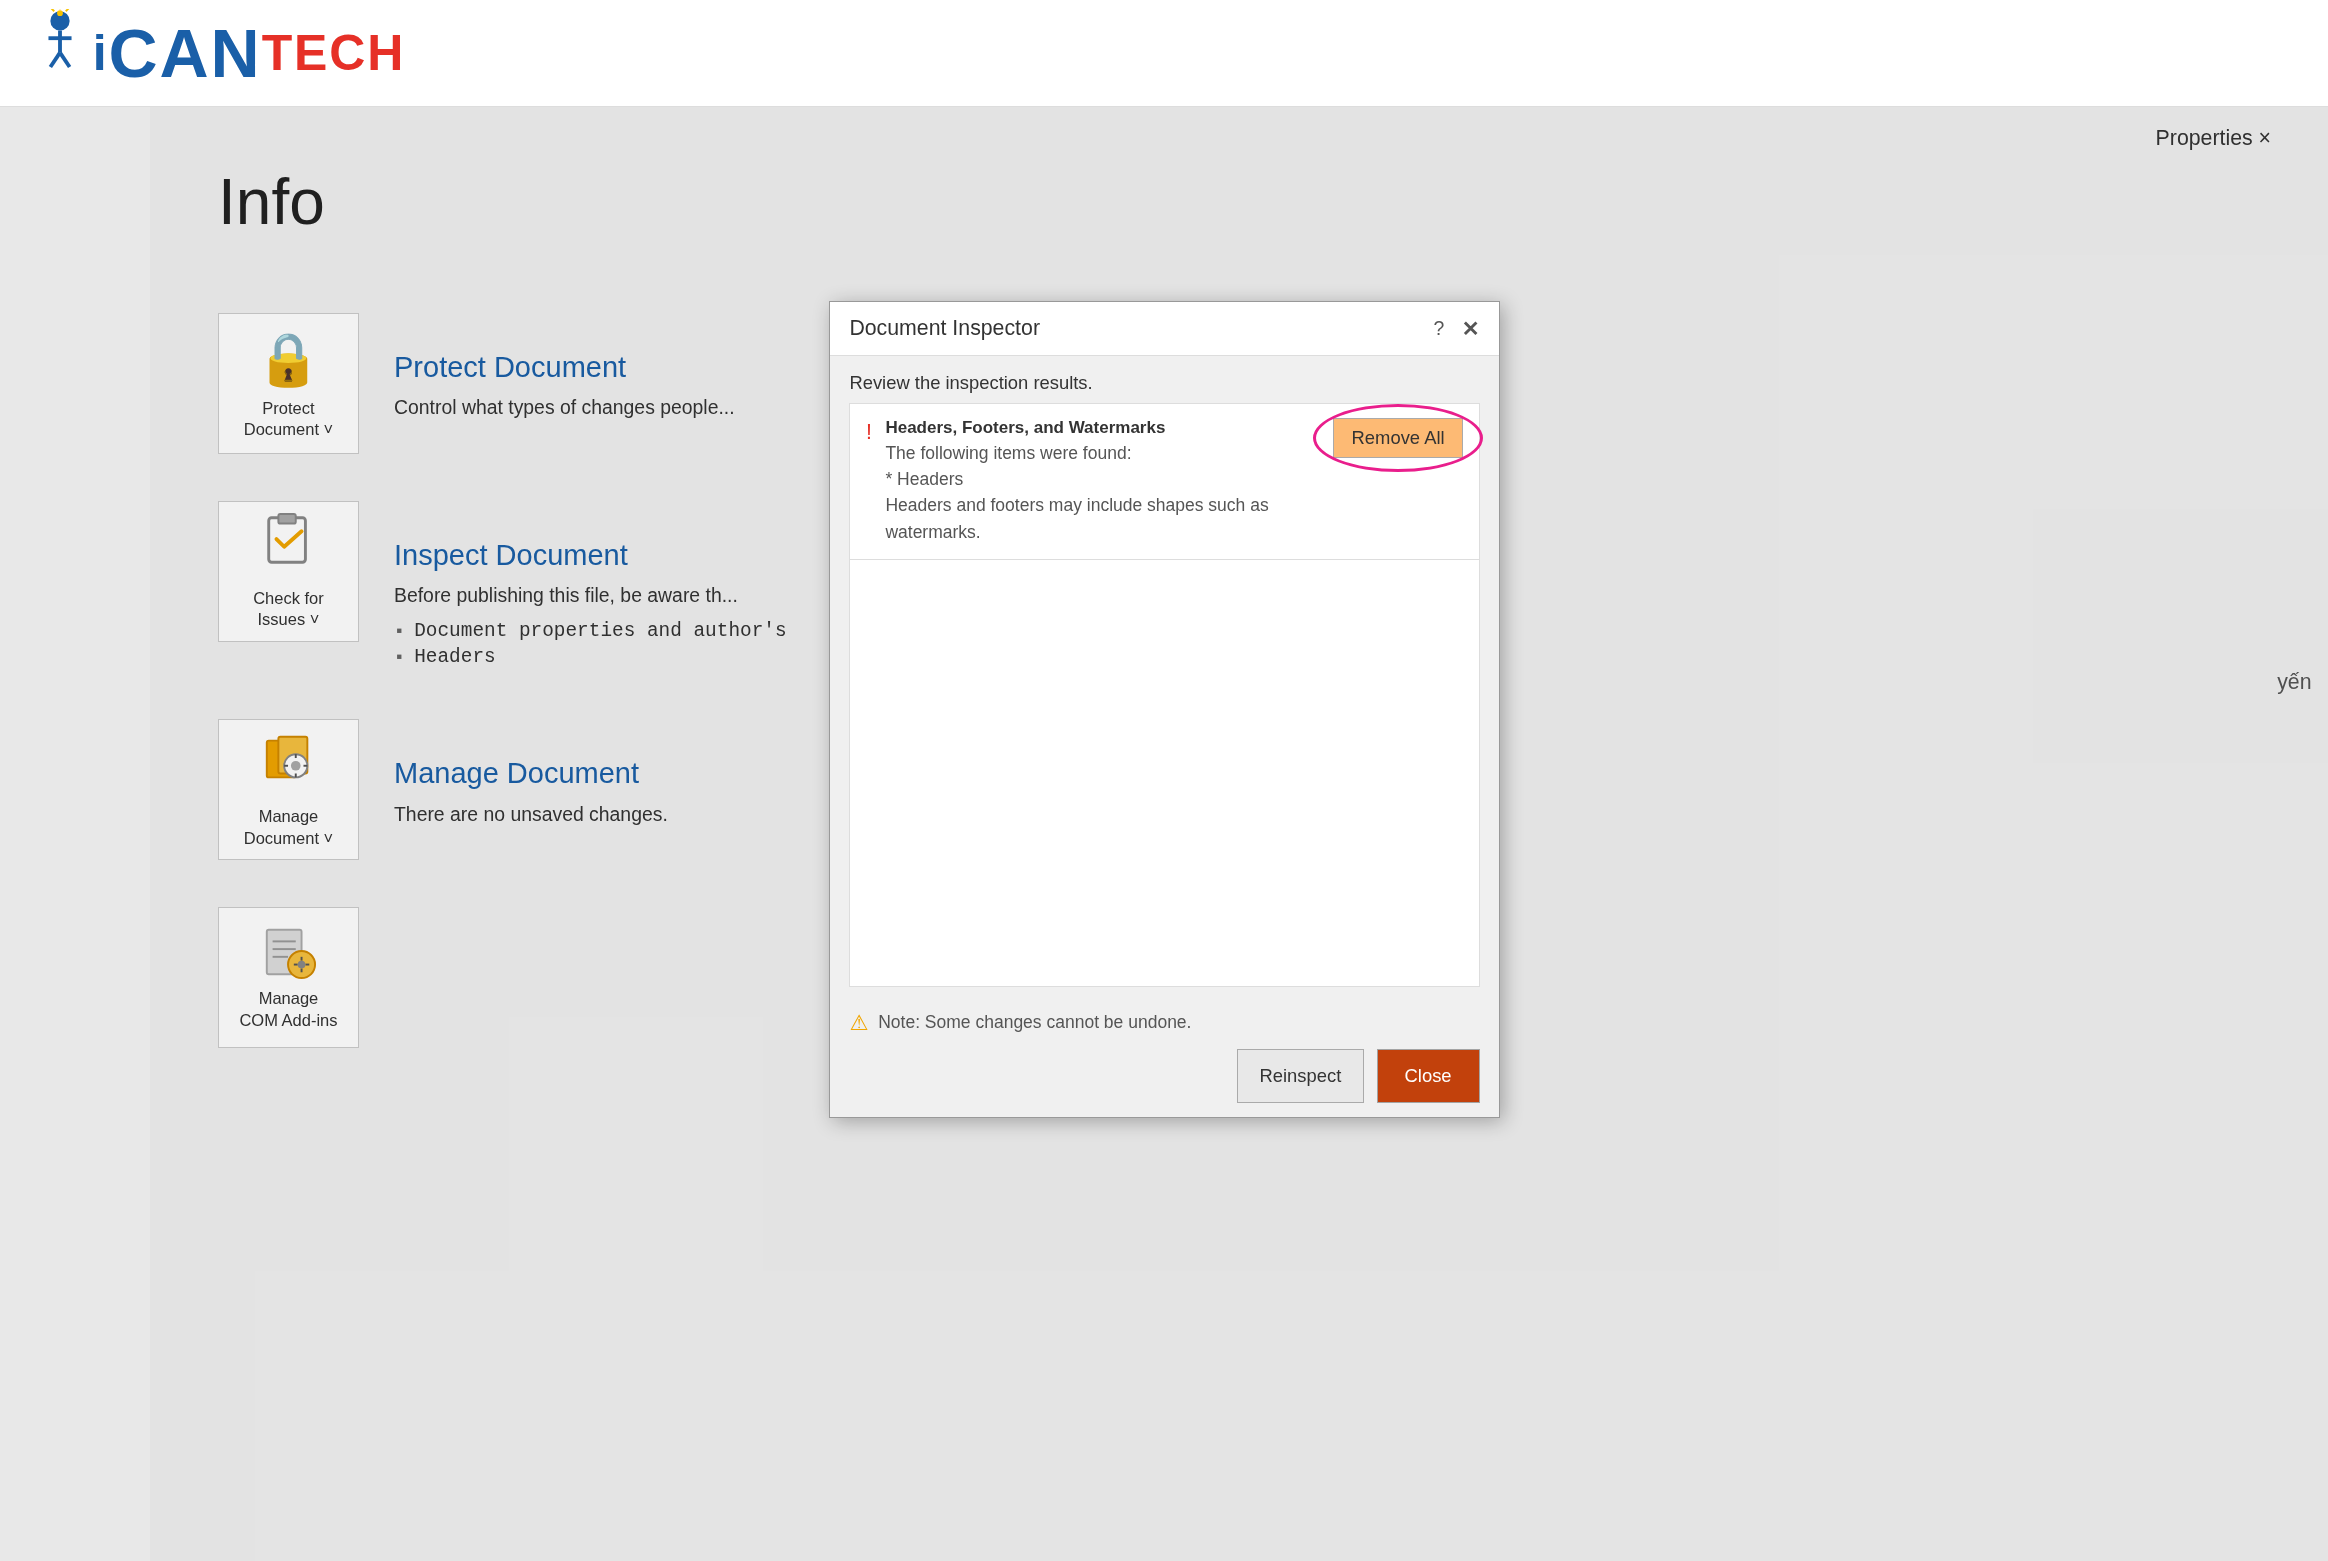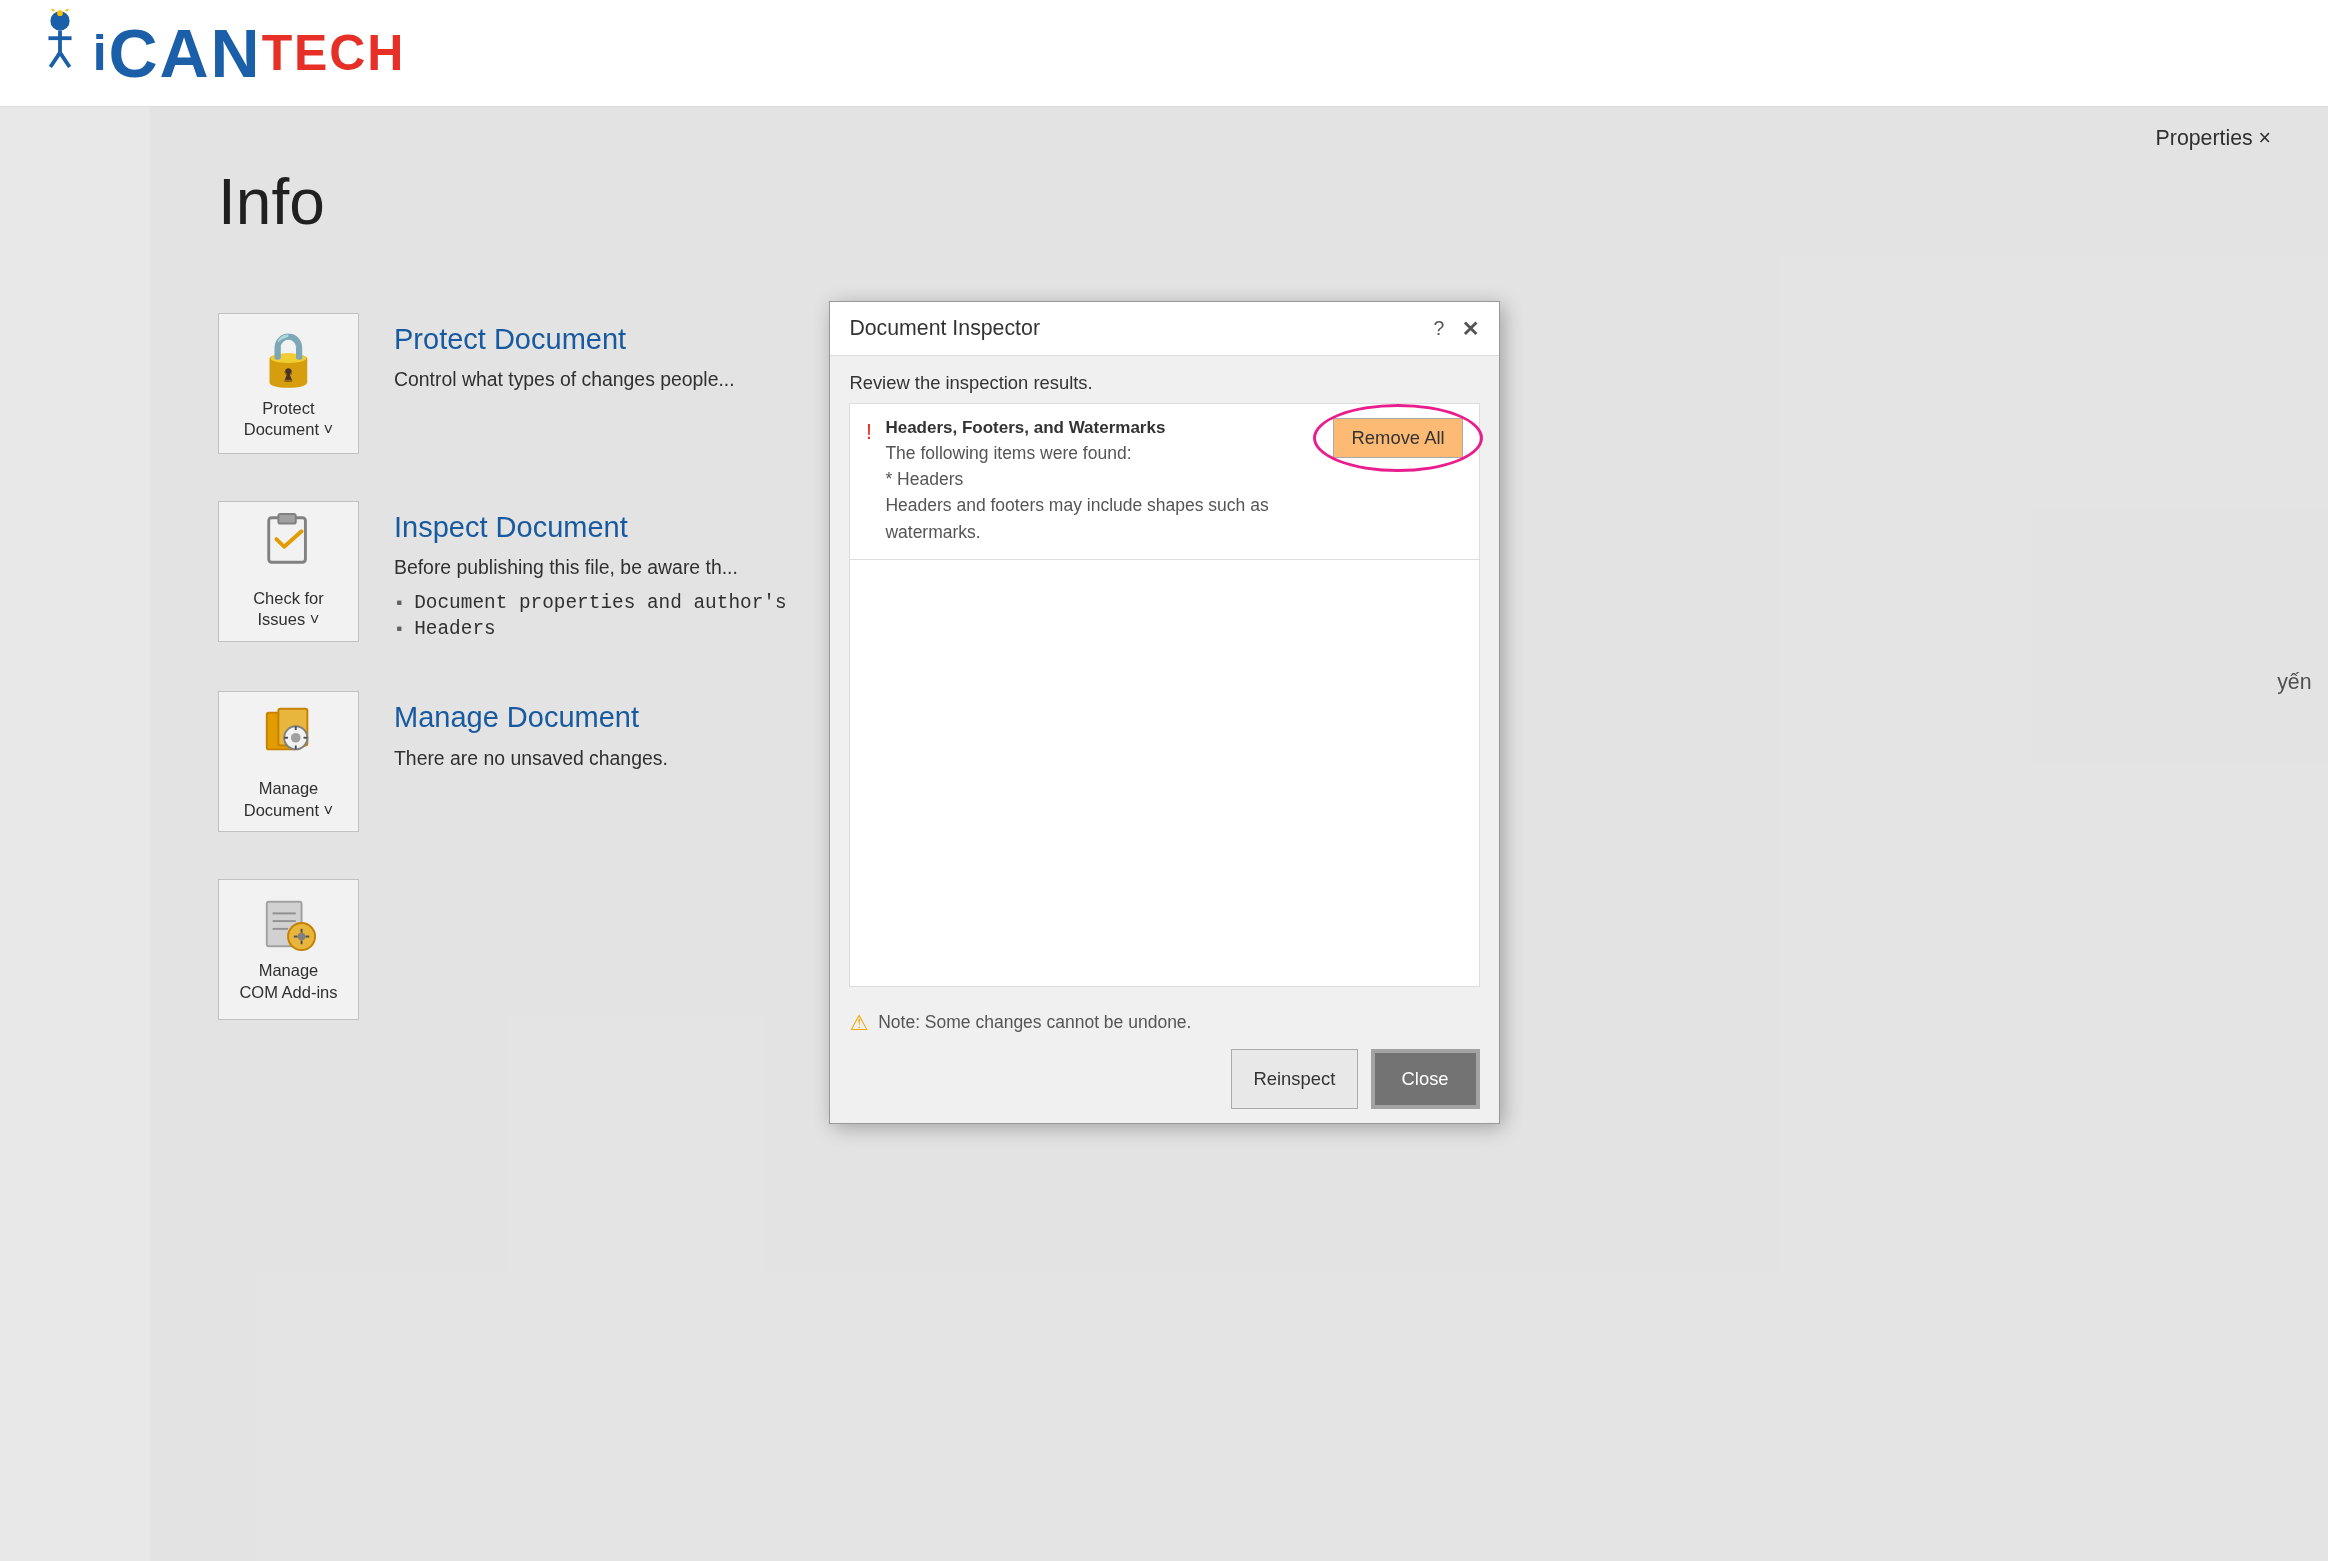--- a/index.html
+++ b/index.html
@@ -87,20 +87,21 @@
 
     .section-content {
       padding-top: 9.7px;
     }
 
     .section-title {
       font-size: 29px;
       color: #1a5fa8;
       font-weight: 400;
       margin-bottom: 9.7px;
+      margin-top: 28px;
     }
 
     .section-desc {
       font-size: 19.4px;
       color: #333;
       max-width: 582px;
       line-height: 1.5;
     }
 
     .section-list {
@@ -300,22 +301,22 @@
     .btn-reinspect {
       background: #e8e8e8;
       border: 1px solid #aaa;
       padding: 9.7px 21.3px;
       font-size: 18.4px;
       color: #333;
       cursor: pointer;
     }
 
     .btn-close {
-      background: #737373;
-      border: 4px solid #a3a3a3;
+      background: #c2410c;
+      border: 1px solid #a3a3a3;
       padding: 15px 27px;
       font-size: 18.4px;
       color: #fff;
       cursor: pointer;
     }
   </style>
 </head>
 <body>
 
 <div class="logo-bar">

